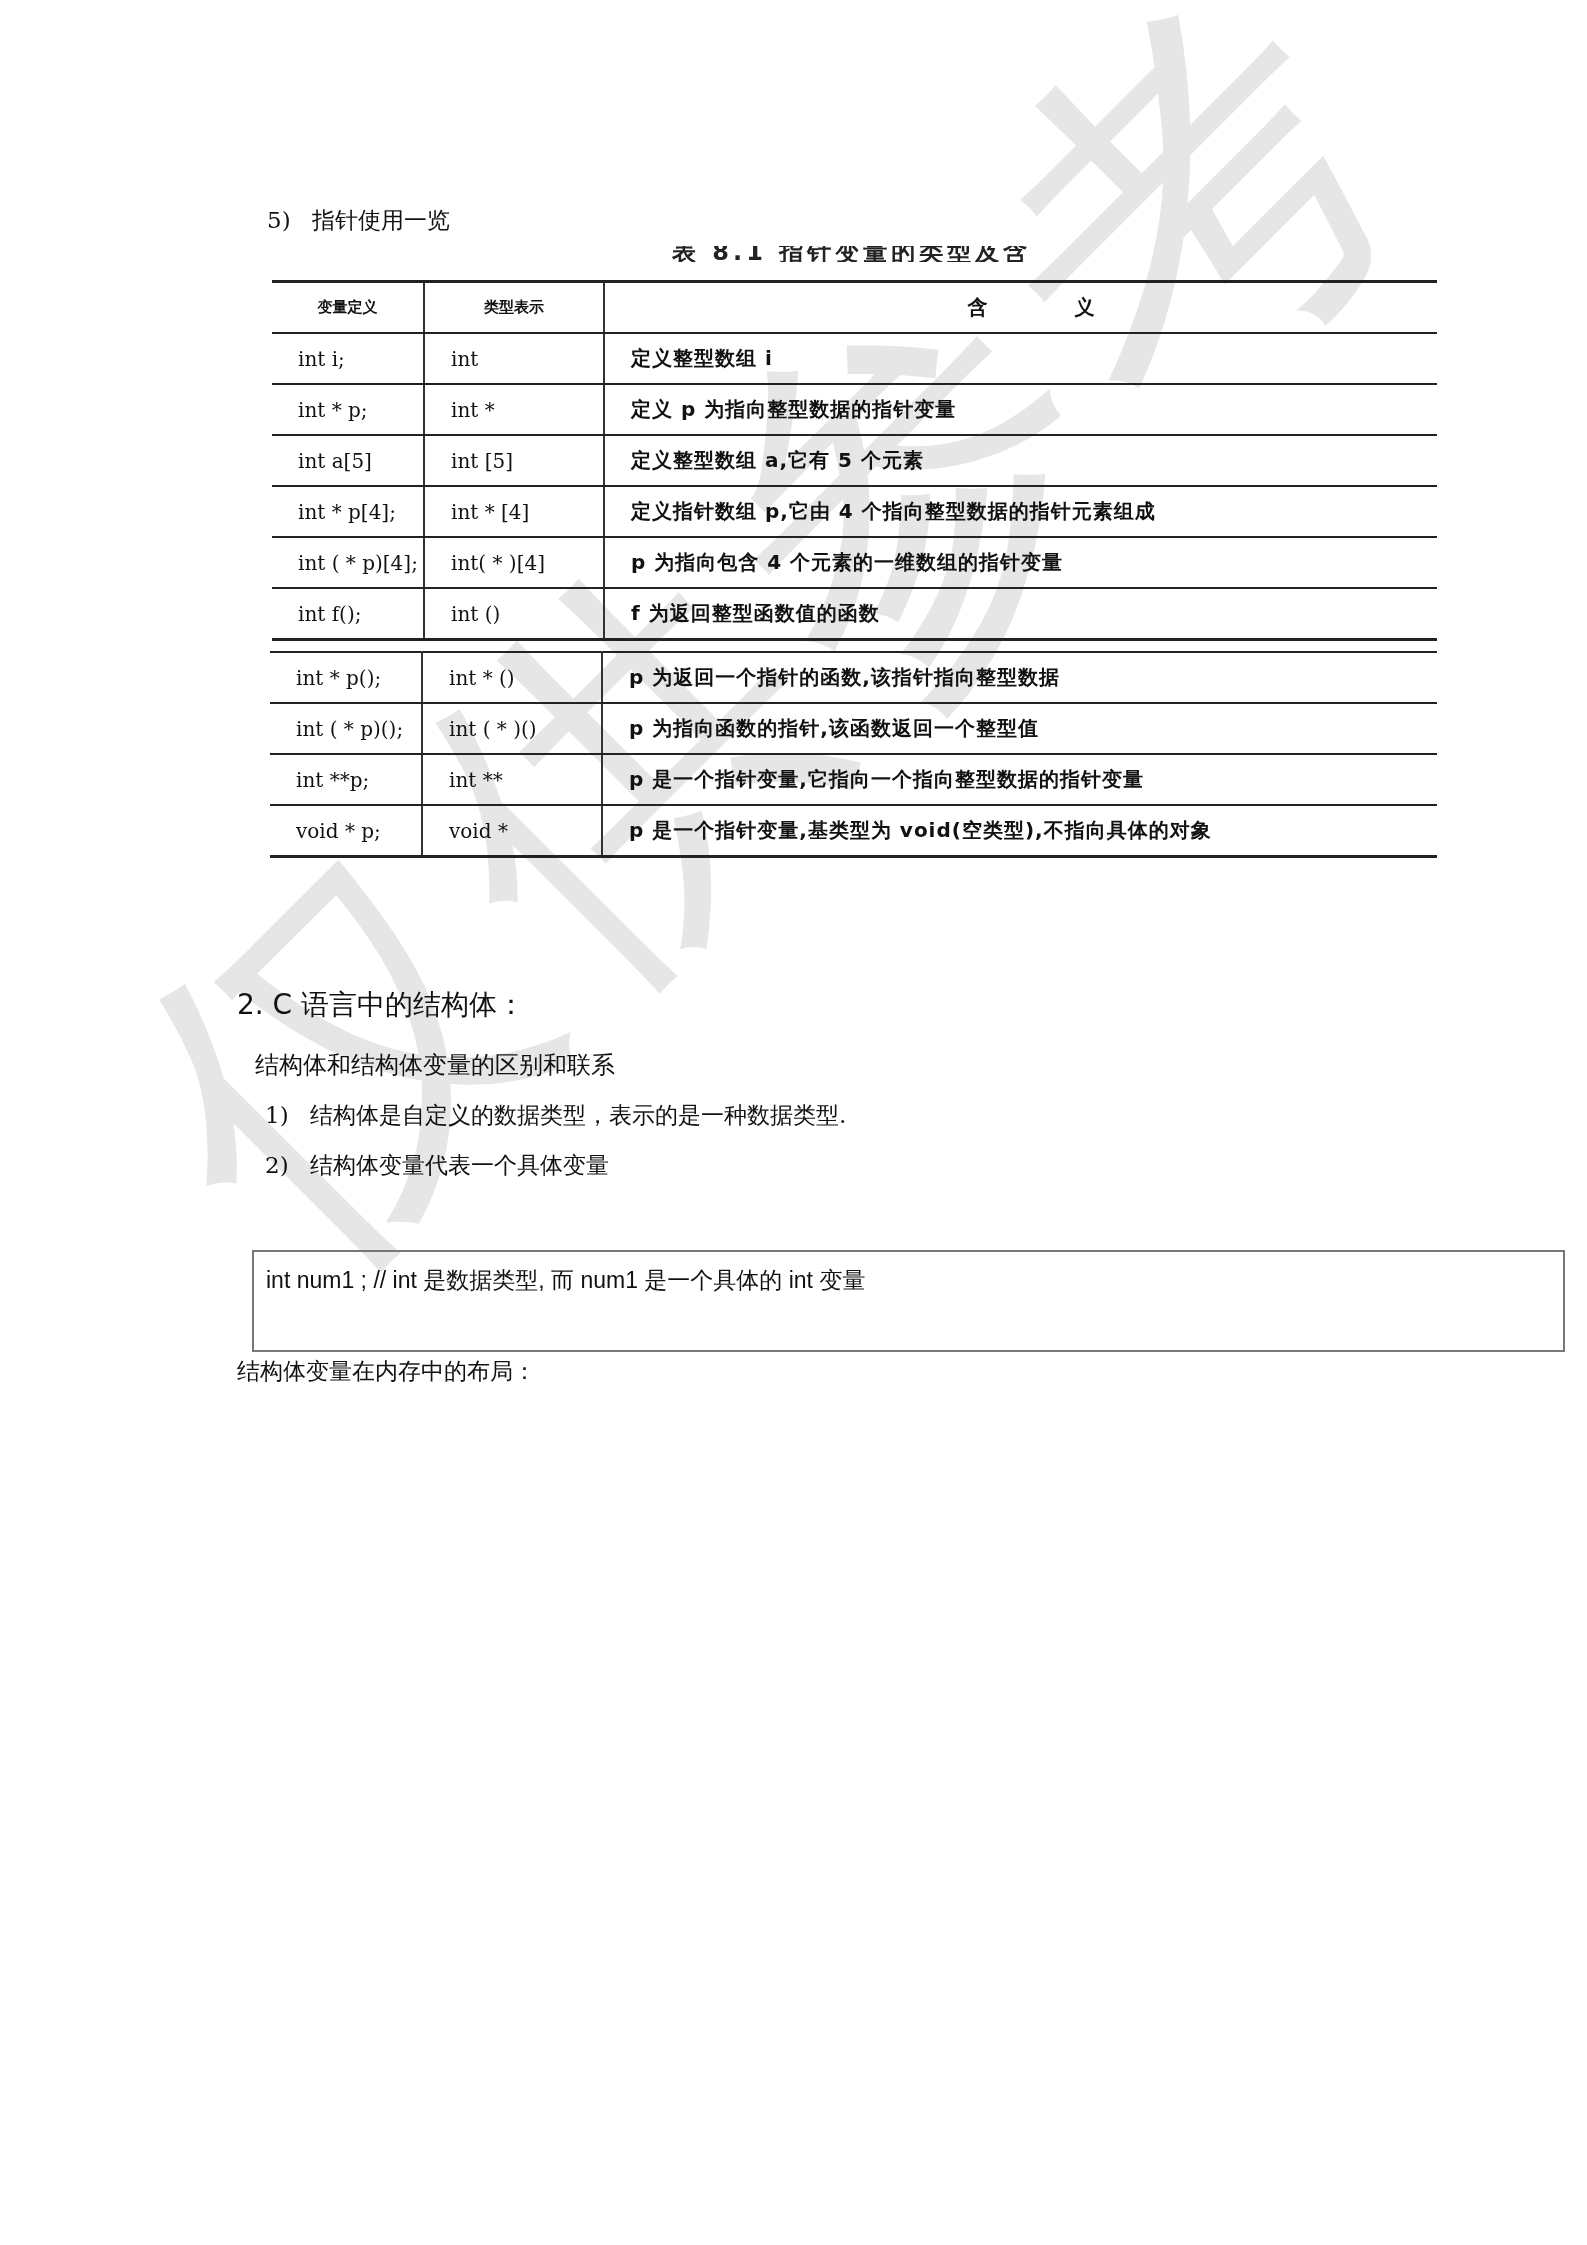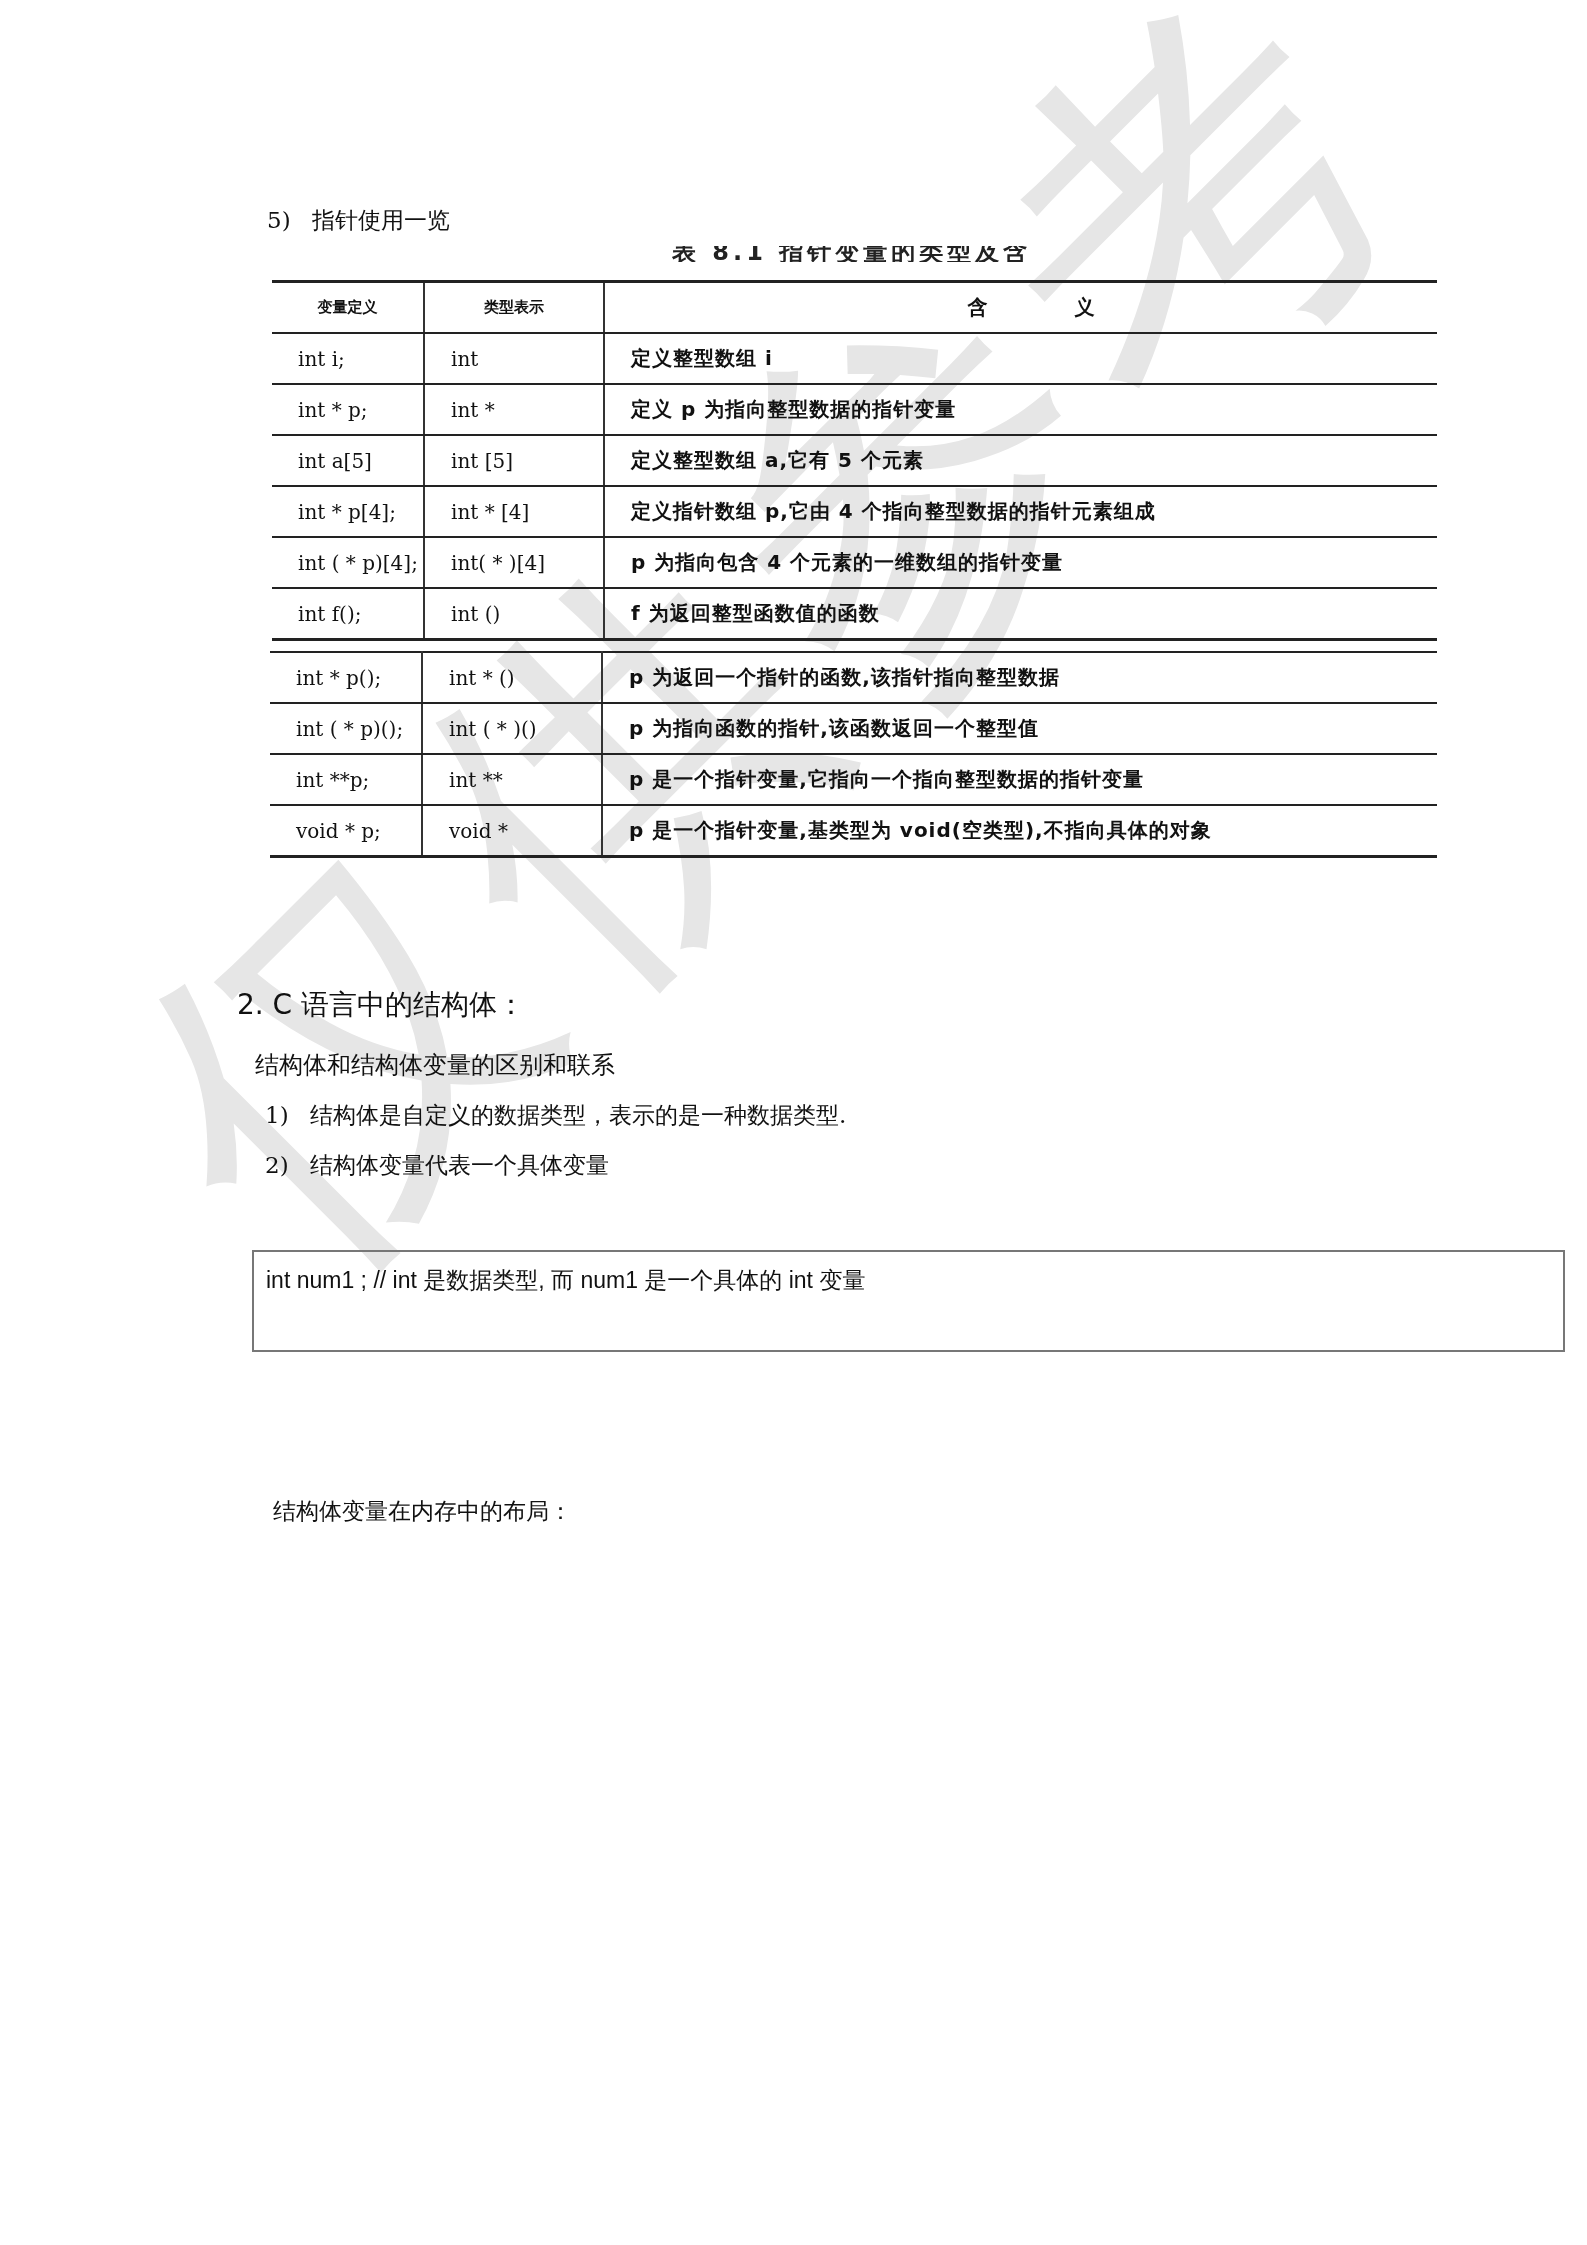--- a/index.html
+++ b/index.html
@@ -144,15 +144,15 @@
     <span class="num">1)</span><span>结构体是自定义的数据类型，表示的是一种数据类型.</span>
   </div>
   <div class="abs item-line" style="left:265px; top:1150px;">
     <span class="num">2)</span><span>结构体变量代表一个具体变量</span>
   </div>
 
   <div class="codebox">
     <div class="line" style="top:13px;">int num1 ;   // int  是数据类型, 而 num1  是一个具体的 int 变量</div>
   </div>
 
-  <div class="abs item-line" style="left:237px; top:1496px;margin-left:36px;">结构体变量在内存中的布局：</div>
+  <div class="abs item-line" style="left:237px; top:1356px;">结构体变量在内存中的布局：</div>
 
 </div>
 
 </body></html>

